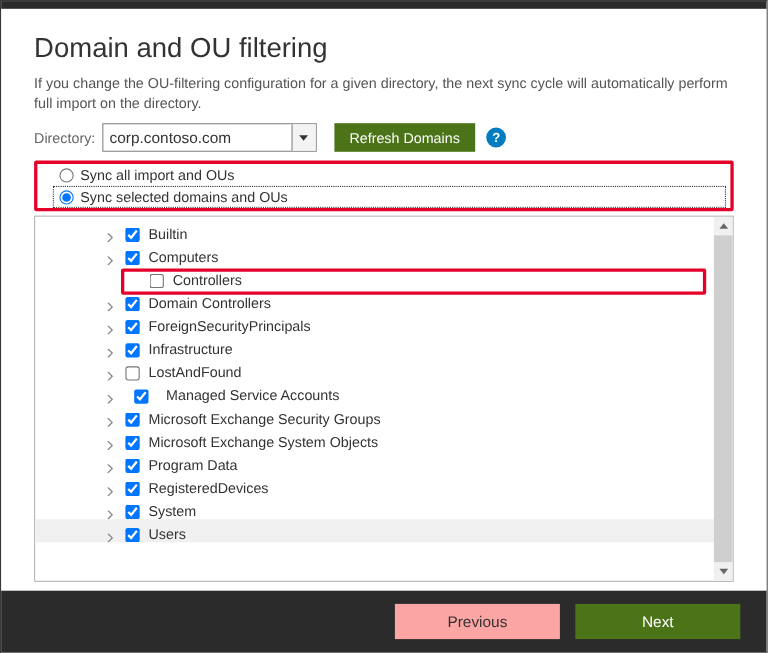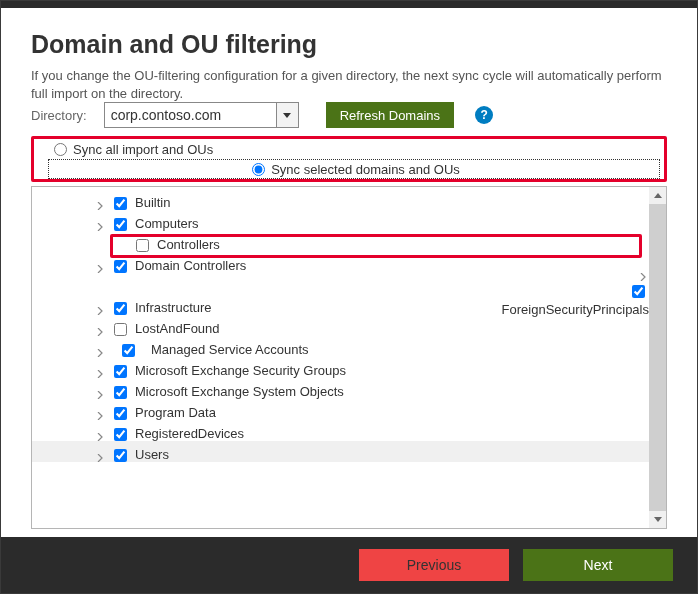--- a/index.html
+++ b/index.html
@@ -25,32 +25,33 @@
   }
   .content {
     flex: 1;
     padding: 22px 30px 8px 30px;
     overflow: hidden;
     display: flex;
     flex-direction: column;
   }
   h1 {
     font-size: 25px;
-    font-weight: 700;
+    font-weight: 400;
     margin: 0 0 8px 0;
     color: #333;
   }
   .desc {
     color: #555;
     line-height: 1.35;
+    margin-bottom: 10px;
   }
   .dir-row {
     display: flex;
     align-items: center;
-    gap: 17px;
+    gap: 6px;
     margin-bottom: 8px;
   }
   .dir-label { color: #666; }
   .combo {
     display: flex;
     border: 1px solid #888;
     height: 26px;
     width: 195px;
     align-items: stretch;
   }
@@ -109,21 +110,20 @@
   .radio-row input { margin: 0; }
   .radio-row label { cursor: pointer; }
   .highlight-red {
     border: 3px solid #e4002b;
     border-radius: 2px;
   }
   .radio-focused {
     outline: 1px dotted #333;
     outline-offset: -1px;
     margin-right: 4px;
-    justify-content: center;
   }
   .tree-box {
     flex: 1;
     border: 1px solid #b5b5b5;
     margin-top: 4px;
     overflow: hidden;
     position: relative;
     display: flex;
   }
   .tree-scroll { flex:1; overflow-y: auto; }
@@ -184,21 +184,21 @@
     padding-right: 24px;
     gap: 14px;
   }
   .btn {
     height: 32px;
     width: 150px;
     font-size: 14px;
     border: none;
     cursor: pointer;
   }
-  .btn-prev { background: #ef4444; color:#333;text-align:center; }
+  .btn-prev { background: #fca5a5; color:#333;text-align:center; }
   .btn-next { background: #4b7317; color: #fff; }
 </style>
 </head>
 <body>
 
 <div class="window">
   <div class="top-strip"></div>
 
   <div class="content">
     <h1>Domain and OU filtering</h1>
@@ -257,21 +257,21 @@
             </div>
             <div class="tree-row" style="padding-left: 62px;">
               <span class="expander">
                 <svg width="8" height="8" viewBox="0 0 8 8">
                   <path d="M2 0 L6 4 L2 8" fill="none" stroke="#888" stroke-width="1.2"></path>
                 </svg>
               </span>
               <input type="checkbox" class="node-cb" checked="" style="">
               <span class="node-label">Domain Controllers</span>
             </div>
-            <div class="tree-row" style="padding-left: 62px; flex-direction: column;">
+            <div class="tree-row" style="padding-left: 62px;">
               <span class="expander">
                 <svg width="8" height="8" viewBox="0 0 8 8">
                   <path d="M2 0 L6 4 L2 8" fill="none" stroke="#888" stroke-width="1.2"></path>
                 </svg>
               </span>
               <input type="checkbox" class="node-cb" checked="" style="">
               <span class="node-label">ForeignSecurityPrincipals</span>
             </div>
             <div class="tree-row" style="padding-left: 62px;">
               <span class="expander">
@@ -328,20 +328,29 @@
               <span class="node-label">Program Data</span>
             </div>
             <div class="tree-row" style="padding-left: 62px;">
               <span class="expander">
                 <svg width="8" height="8" viewBox="0 0 8 8">
                   <path d="M2 0 L6 4 L2 8" fill="none" stroke="#888" stroke-width="1.2"></path>
                 </svg>
               </span>
               <input type="checkbox" class="node-cb" checked="" style="">
               <span class="node-label">RegisteredDevices</span>
+            </div>
+            <div class="tree-row" style="padding-left: 62px;">
+              <span class="expander">
+                <svg width="8" height="8" viewBox="0 0 8 8">
+                  <path d="M2 0 L6 4 L2 8" fill="none" stroke="#888" stroke-width="1.2"></path>
+                </svg>
+              </span>
+              <input type="checkbox" class="node-cb" checked="" style="">
+              <span class="node-label">System</span>
             </div>
             <div class="tree-row" style="padding-left: 62px;">
               <span class="expander">
                 <svg width="8" height="8" viewBox="0 0 8 8">
                   <path d="M2 0 L6 4 L2 8" fill="none" stroke="#888" stroke-width="1.2"></path>
                 </svg>
               </span>
               <input type="checkbox" class="node-cb" checked="" style="">
               <span class="node-label">Users</span>
             </div>

